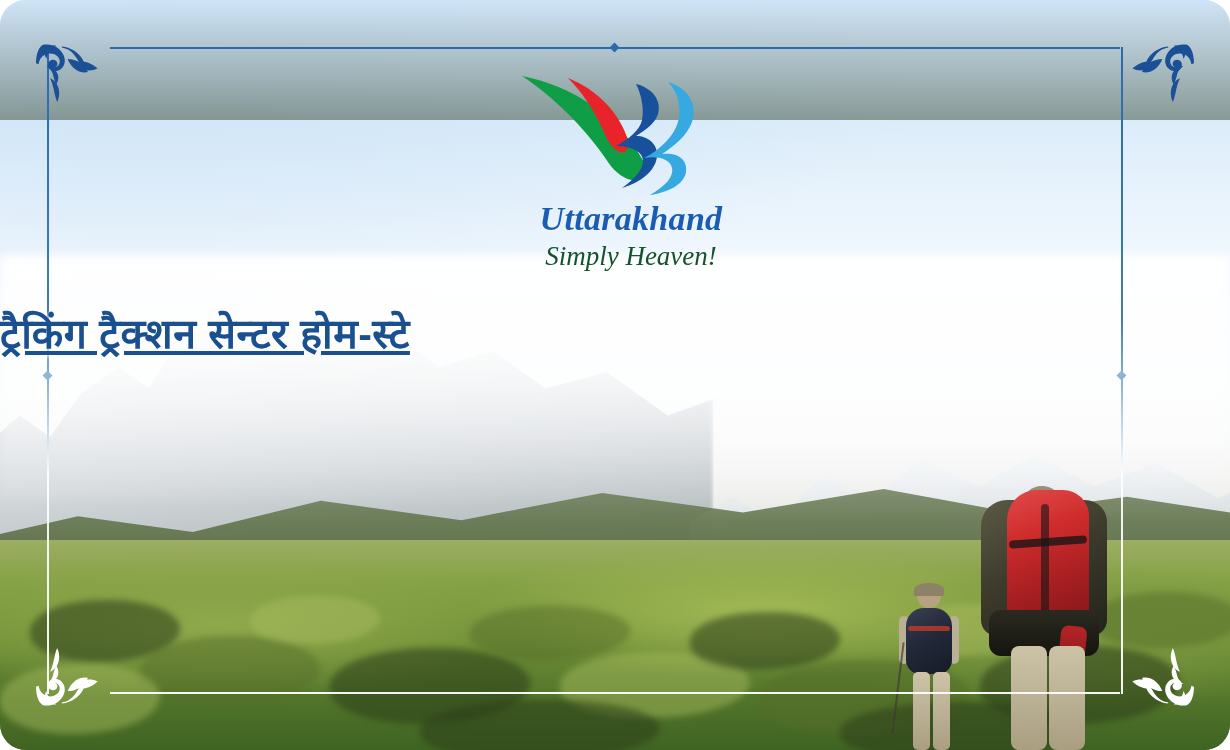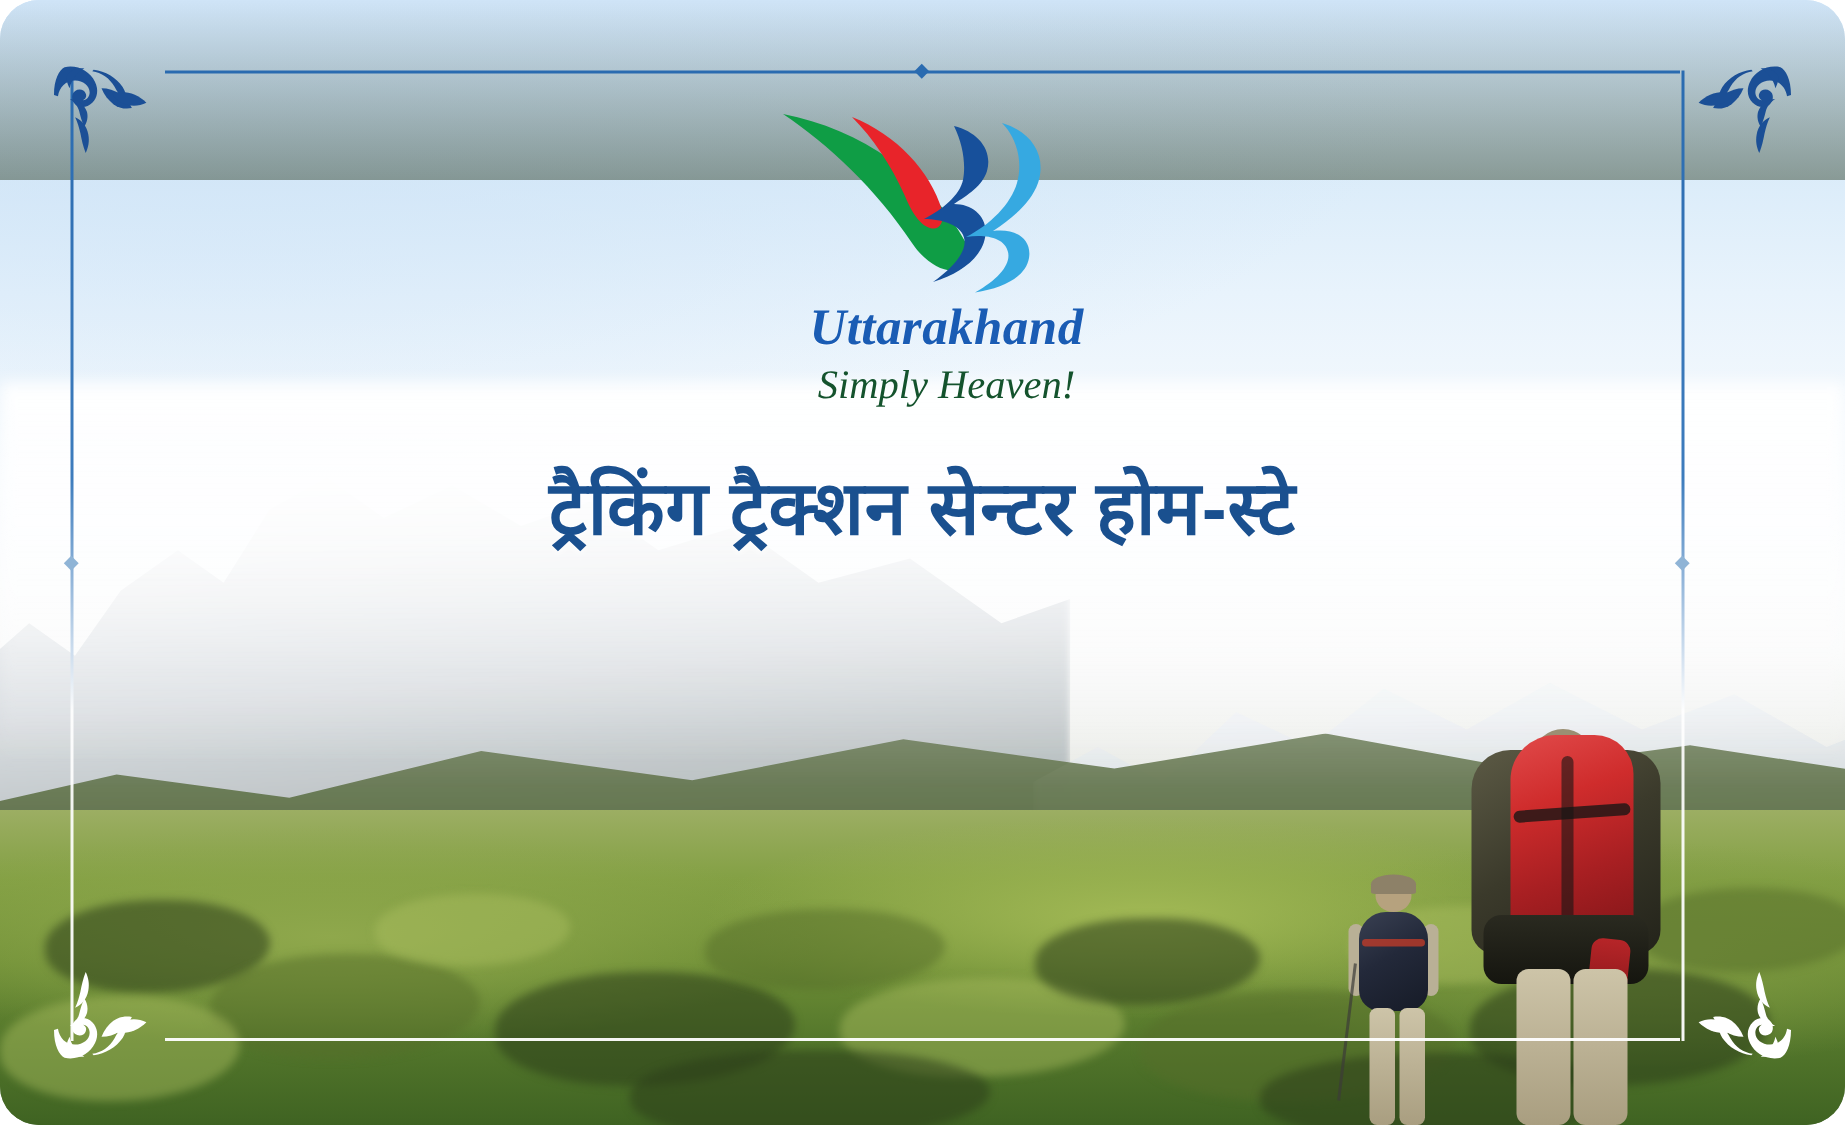--- a/index.html
+++ b/index.html
@@ -131,28 +131,29 @@
   .tagline{
     font-family:"Liberation Serif",serif;
     font-style:italic;font-size:27px;
     color:#14532d;
     margin-top:3px;
   }
 
   
   #headline{
     position:absolute;left:0;top:312px;width:100%;
-    text-align:center;
+    text-align:left;
     font-family:"Liberation Sans",sans-serif;
     font-weight:bold;
-    font-size:50px;
+    font-size:41px;
     line-height:1.08;
     color:#1a508f;
     letter-spacing:.5px;
     text-shadow:0 2px 5px rgba(255,255,255,.75),0 0 2px rgba(255,255,255,.9);
+    text-decoration:underline;
   }
   #headline .ln{display:block;}
 </style>
 </head>
 <body>
 
 <div id="poster">
 
   <div class="layer sky"></div>
   <div class="ridge-left"></div>

